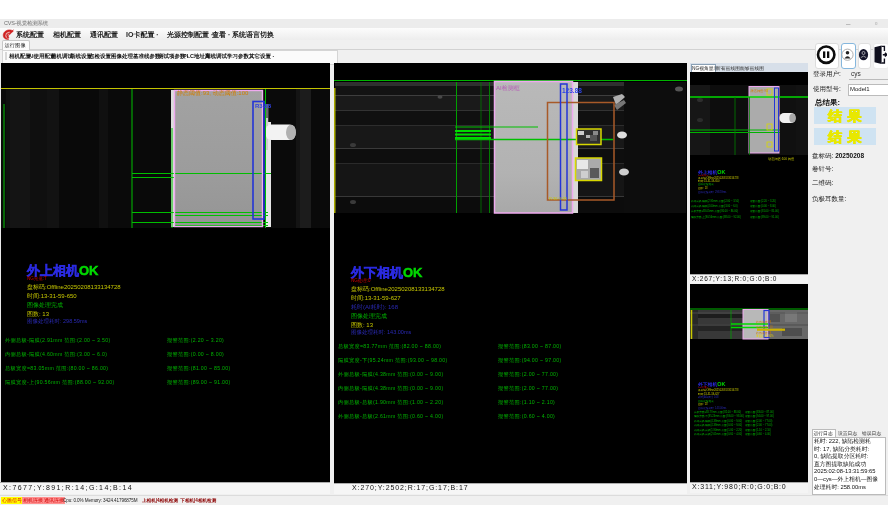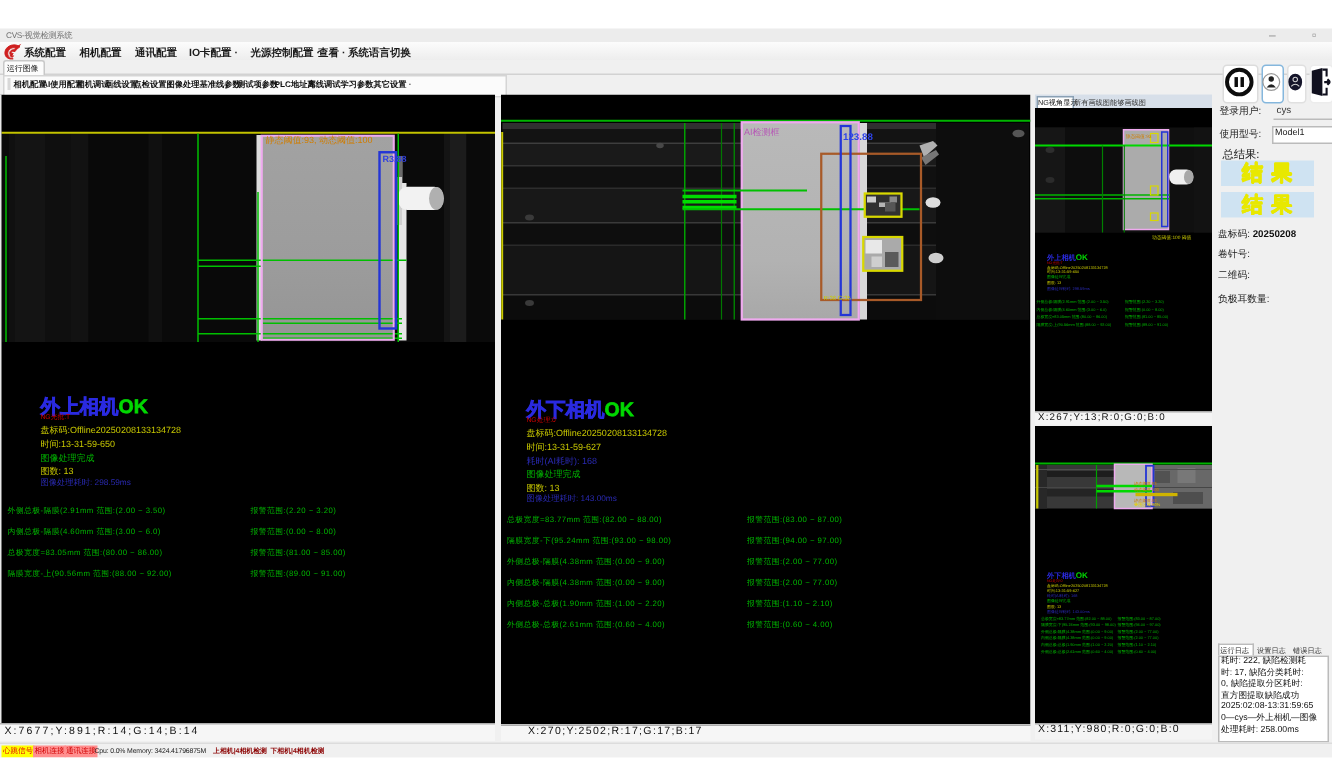--- a/index.html
+++ b/index.html
@@ -332,21 +332,21 @@
 <path d="M1.5 4.2 L8.6 2.4 L8.6 21 L1.5 19.2 Z" fill="#10101e"></path>
 <path d="M8.6 3.4 L11.4 3.4 L11.4 8 M11.4 15.5 L11.4 20 L8.6 20" fill="none" stroke="#10101e" stroke-width="1.4"></path>
 <path d="M9.8 11.7 L13.6 11.7 M11.9 9.9 L13.8 11.7 L11.9 13.5" fill="none" stroke="#10101e" stroke-width="1.5"></path>
 </svg>
 <div class="a tx" style="left:813px;top:70px;font-size:6.5px;color:#222">登录用户:</div>
 <div class="a tx" style="left:851px;top:70px;font-size:6.5px;color:#333">cys</div>
 <div class="a" style="left:849px;top:79px;width:39px;height:1px;background:#bbb"></div>
 <div class="a tx" style="left:813px;top:84.5px;font-size:6.5px;color:#222">使用型号:</div>
 <div class="a" style="left:848px;top:83.5px;width:40px;height:10px;background:#fff;border:1px solid #bbb"></div>
 <div class="a tx" style="left:850px;top:85.5px;font-size:6px;color:#222">Model1</div>
-<div class="a tx" style="left:815px;top:98px;font-size:7.5px;font-weight:normal;color:#111">总结果:</div>
+<div class="a tx" style="left:815px;top:98px;font-size:7.5px;font-weight:bold;color:#111">总结果:</div>
 <div class="a" style="left:814px;top:107px;width:62px;height:17px;background:#cfe3f2;text-align:center"><span style="font-size:14px;font-weight:bold;color:#e8e800;letter-spacing:5.5px;line-height:17px;text-shadow:0.4px 0 #e8e800,-0.4px 0 #e8e800,0 0.4px #e8e800,0 -0.4px #e8e800;margin-left:5px">结果</span></div>
 <div class="a" style="left:814px;top:127.5px;width:62px;height:17px;background:#cfe3f2;text-align:center"><span style="font-size:14px;font-weight:bold;color:#e8e800;letter-spacing:5.5px;line-height:17px;text-shadow:0.4px 0 #e8e800,-0.4px 0 #e8e800,0 0.4px #e8e800,0 -0.4px #e8e800;margin-left:5px">结果</span></div>
 <div class="a tx" style="left:812px;top:151.5px;font-size:6.5px;color:#222">盘标码: <span style="color:#111;font-weight:bold">20250208</span></div>
 <div class="a tx" style="left:812px;top:165px;font-size:6.5px;color:#222">卷针号:</div>
 <div class="a tx" style="left:812px;top:179px;font-size:6.5px;color:#222">二维码:</div>
 <div class="a tx" style="left:812px;top:194.5px;font-size:6.5px;color:#222">负极耳数量:</div>
 
 <div class="a" style="left:812px;top:428.5px;width:22px;height:8px;background:#fff;border:1px solid #bbb;border-bottom:none"></div>
 <div class="a tx" style="left:813.5px;top:429.5px;font-size:4.8px;color:#222">运行日志</div>
 <div class="a tx" style="left:838px;top:429.5px;font-size:4.8px;color:#333">设置日志</div>

